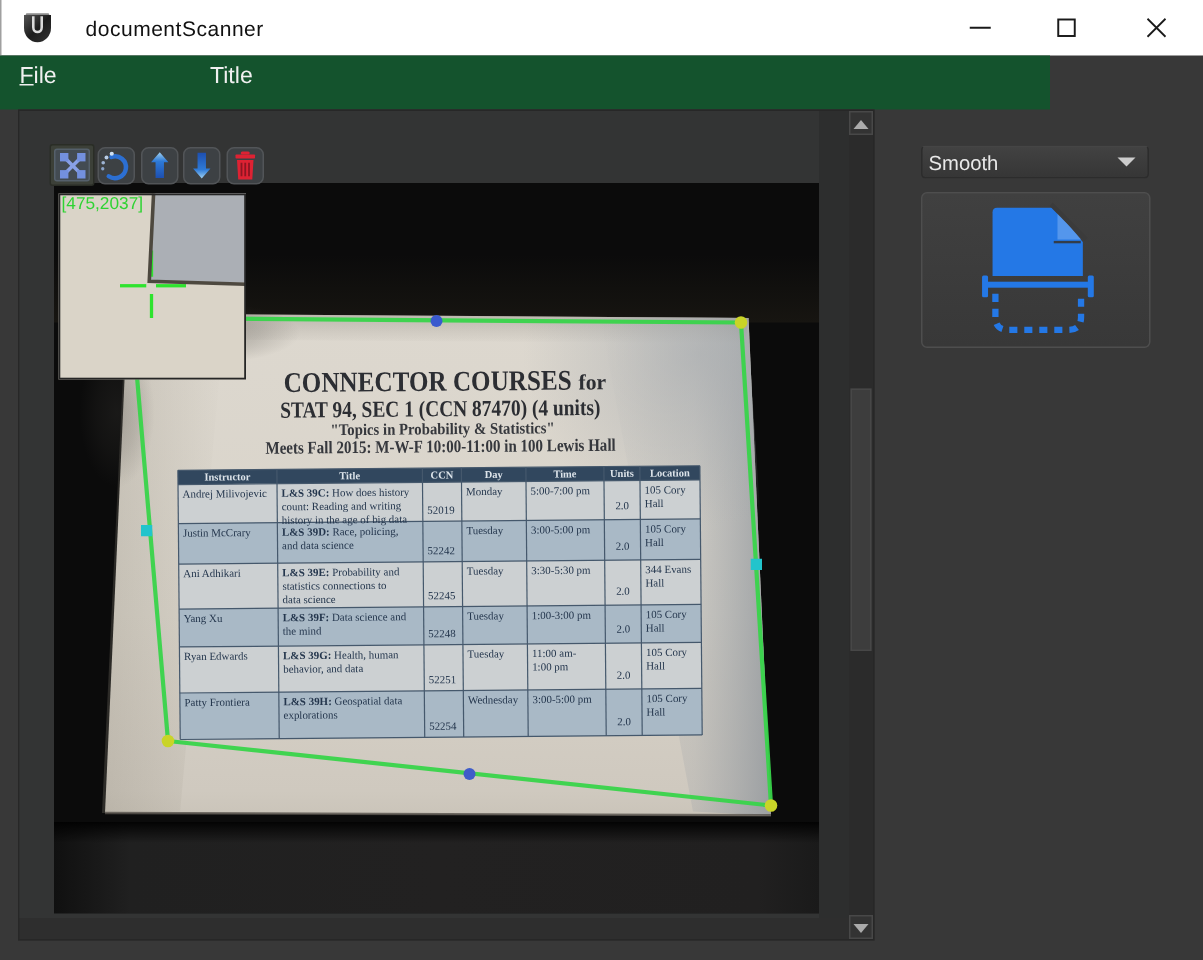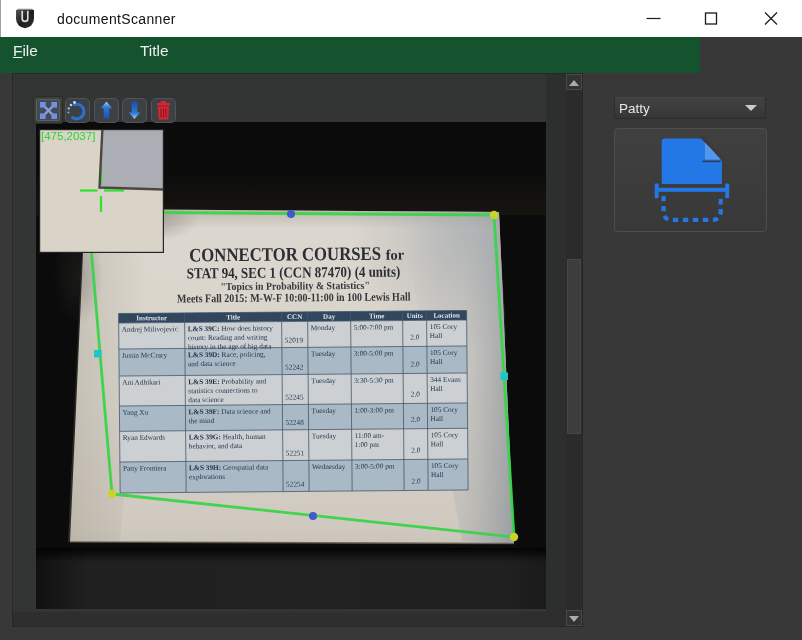--- a/index.html
+++ b/index.html
@@ -344,21 +344,21 @@
 
   <div class="abs" id="vsb2"></div>
   <div class="abs" id="vsb"></div>
   <div class="abs" id="vsb-up"></div>
   <div class="abs tri" style="left:569px;top:80px;border-left:5px solid transparent;border-right:5px solid transparent;border-bottom:6px solid #ababab;"></div>
   <div class="abs" id="vsb-th"></div>
   <div class="abs" id="vsb-dn"></div>
   <div class="abs tri" style="left:569px;top:616px;border-left:5px solid transparent;border-right:5px solid transparent;border-top:6px solid #ababab;"></div>
 
   <div class="abs" id="combo">
-    <span style="position:absolute;left:4px;top:3px;font-size:13.5px;">Patty</span>
+    <span style="position:absolute;left:4px;top:3px;font-size:13.5px;">Smooth</span>
   </div>
   <div class="abs tri" style="left:745px;top:105px;border-left:6px solid transparent;border-right:6px solid transparent;border-top:6px solid #cccccc;"></div>
   <div class="abs" id="scanbtn"></div>
   <div class="abs" style="left:640px;top:130px;width:100px;height:100px;">
     <svg width="100" height="100" viewBox="0 0 100 100">
       <path d="M21.7 11.5 q0 -3 3 -3 H61.6 L81.9 31.3 V54 H21.7 Z" fill="#2478e6"></path>
       <polygon points="65,11.5 80.7,29.6 65,29.6" fill="#5496ec"></polygon>
       <line x1="60.8" y1="6.3" x2="84" y2="29.6" stroke="#3b3b3b" stroke-width="3"></line>
       <line x1="62.5" y1="31.4" x2="80.5" y2="31.4" stroke="#333d4a" stroke-width="1.6"></line>
       <g fill="#2478e6">

